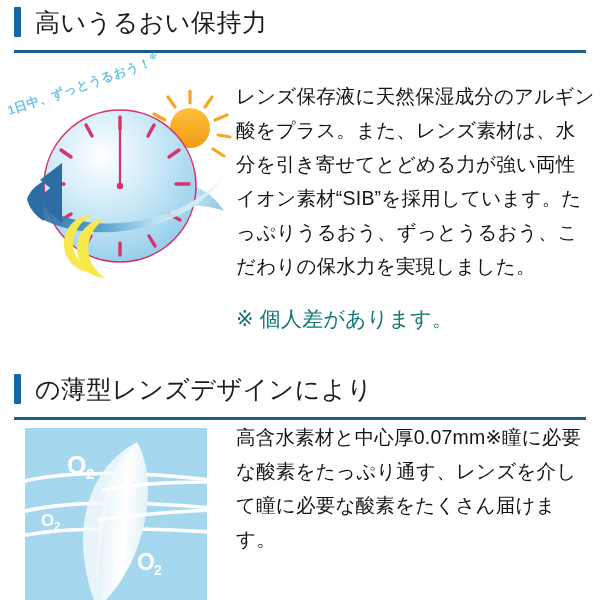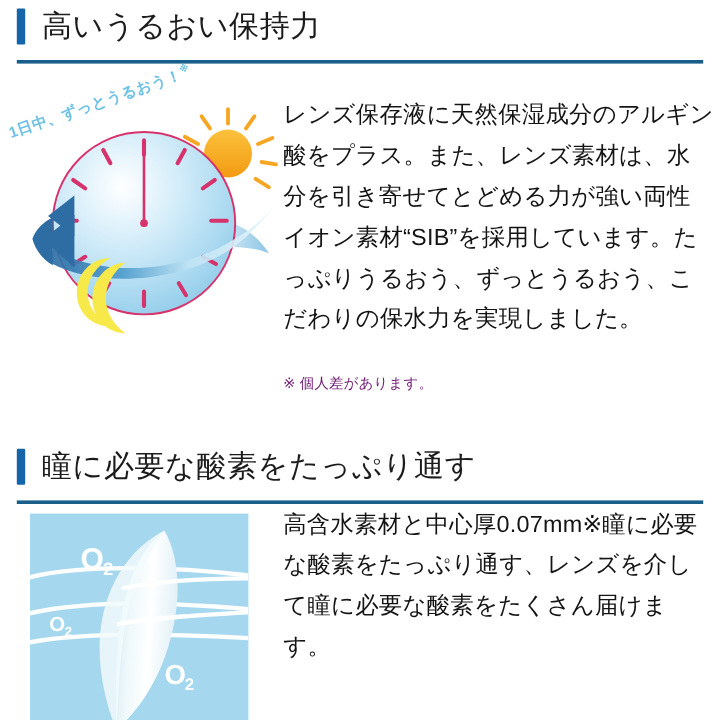--- a/index.html
+++ b/index.html
@@ -69,23 +69,23 @@
     padding-right: 5px;
   }
   .para {
     font-size: 19.5px;
     line-height: 34px;
     color: #141414;
     letter-spacing: .2px;
     margin: 0;
   }
   .note {
-    font-size: 12px;
+    font-size: 21px;
     line-height: 28px;
-    color: #701a75;
+    color: #0f766e;
     margin: 22px 0 0 0;
     letter-spacing: .2px;
   }
 
   
   .fig-clock {
     position: relative;
     width: 236px;
     height: 215px;
   }
@@ -224,21 +224,21 @@
       <p class="para">レンズ保存液に天然保湿成分のアルギン酸をプラス。また、レンズ素材は、水分を引き寄せてとどめる力が強い両性イオン素材“SIB”を採用しています。たっぷりうるおう、ずっとうるおう、こだわりの保水力を実現しました。</p>
       <p class="note">※ 個人差があります。</p>
     </div>
   </div>
 
   <div class="spacer-2"></div>
 
   <div class="section-head">
     <div class="head-row">
       <div class="head-bar"></div>
-      <div class="head-title">瞳に必要な酸素をたっぷり通す</div>
+      <div class="head-title">の薄型レンズデザインにより</div>
     </div>
     <div class="head-rule"></div>
   </div>
 
   <div class="section-body">
 
     <div class="col-figure">
       <div class="fig-lens">
         <svg width="182" height="194" viewBox="0 0 182 194">
           <defs>

